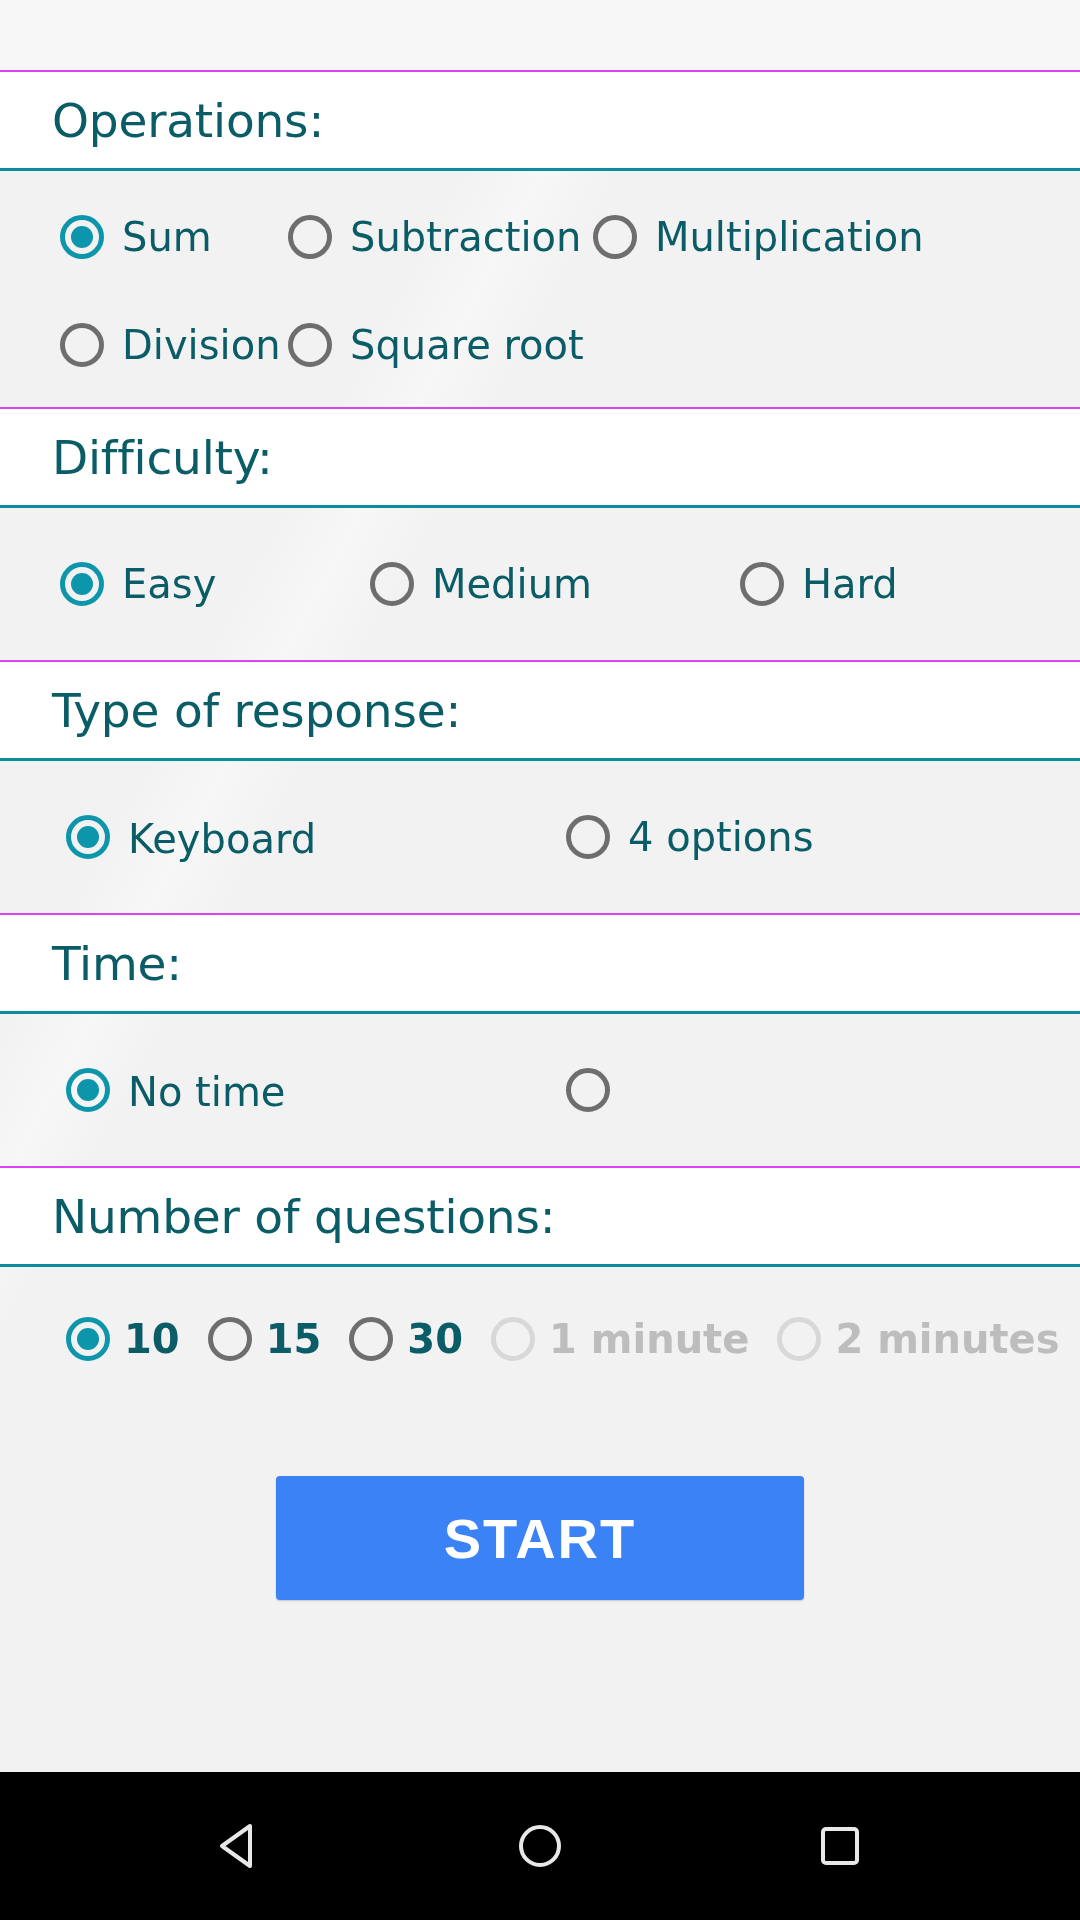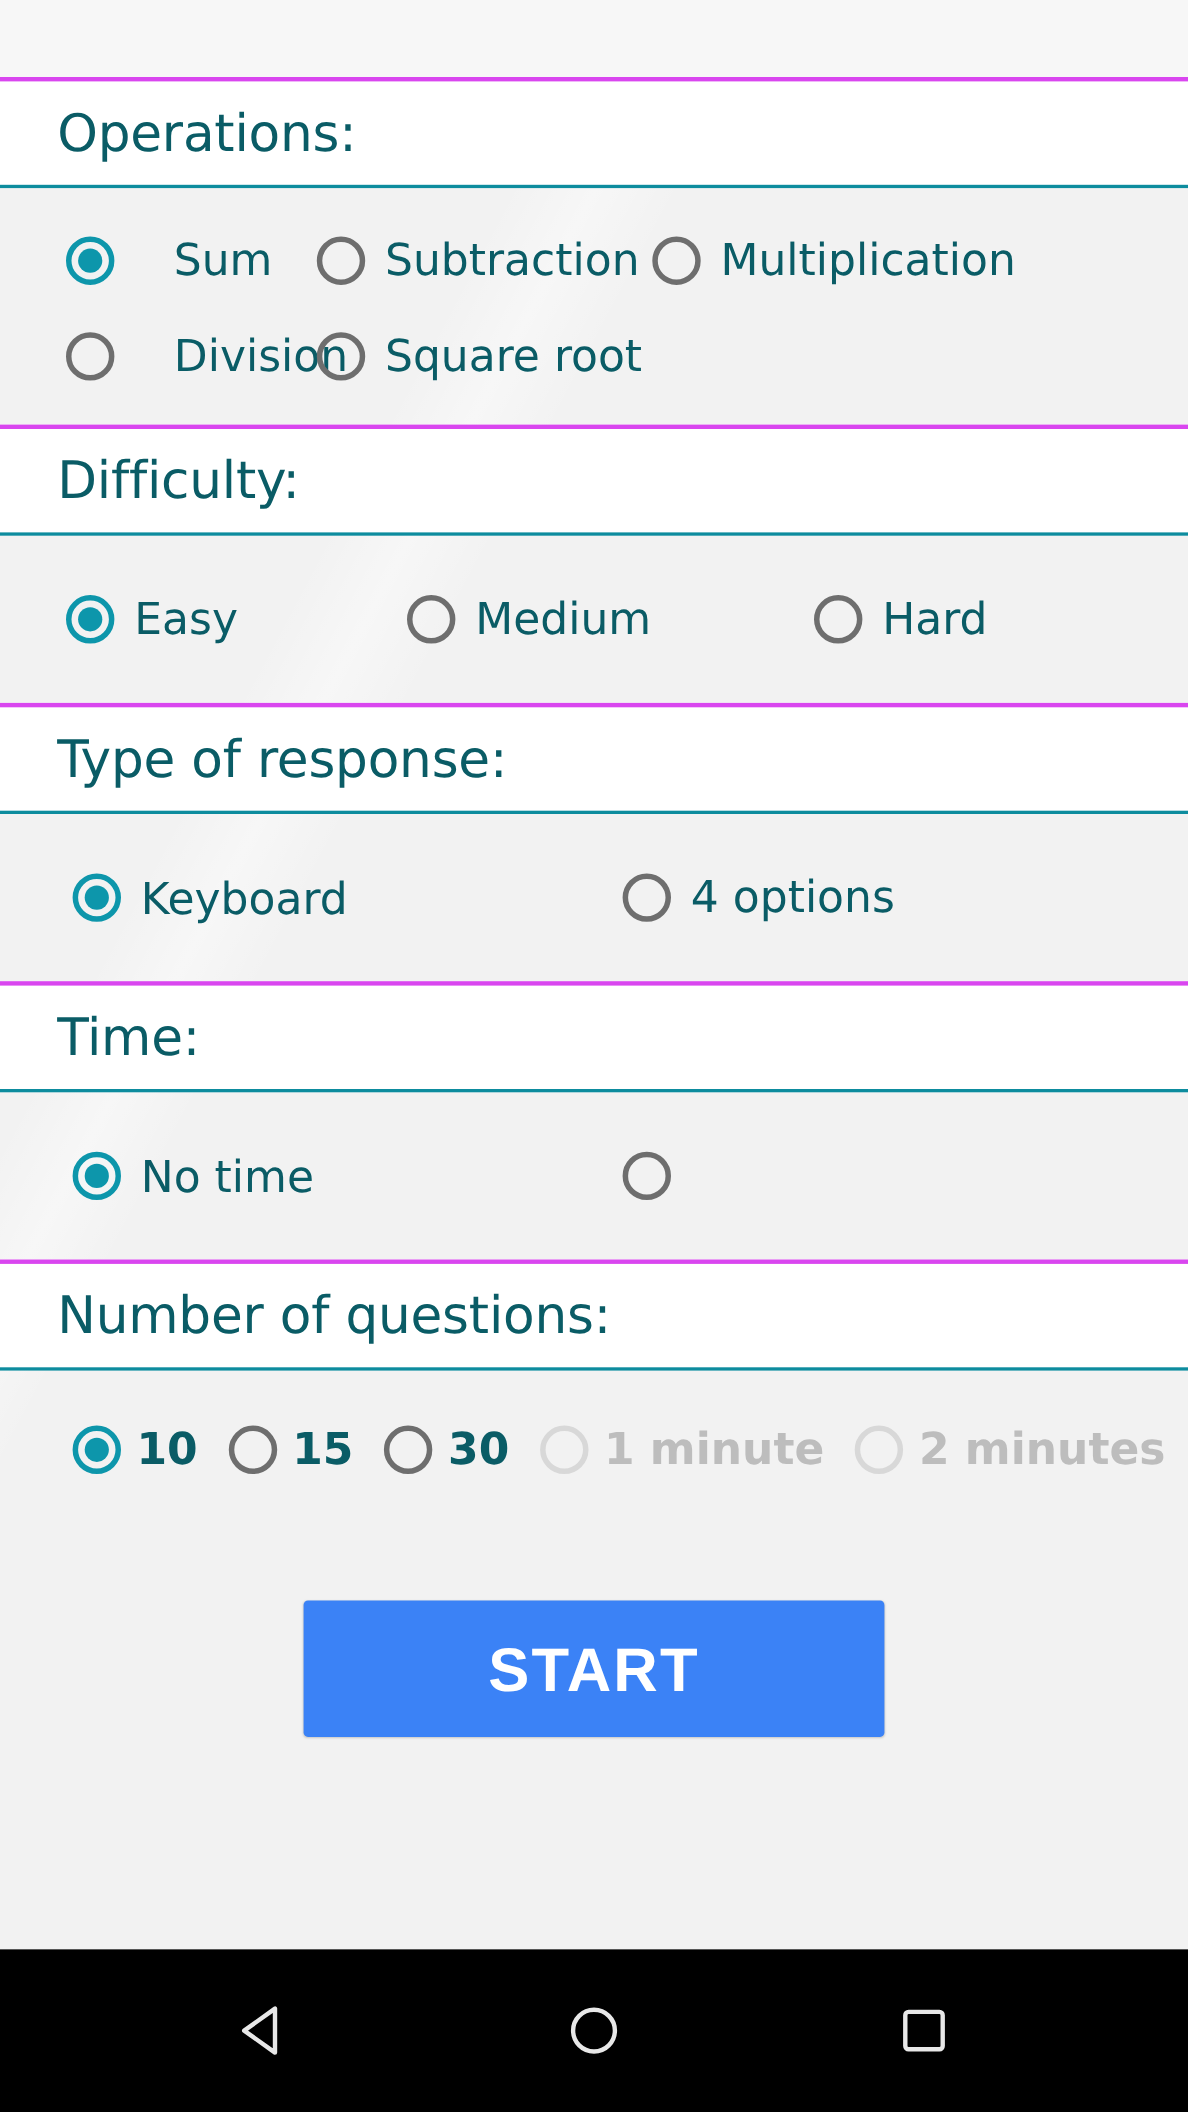--- a/index.html
+++ b/index.html
@@ -51,21 +51,21 @@
         rgba(255,255,255,0.0) 26%,
         rgba(255,255,255,0.55) 30%,
         rgba(255,255,255,0.0) 34%,
         rgba(255,255,255,0.0) 100%);
     opacity: .7;
   }
 
   
   .section-head {
     background: #ffffff;
-    border-top: 4px solid #d946ef;
+    border-top: 2px solid #d946ef;
     border-bottom: 3px solid #0d8c9e;
     height: 101px;
     display: flex;
     align-items: center;
     padding-left: 52px;
     box-sizing: border-box;
     flex: none;
     position: relative;
     z-index: 2;
   }
@@ -137,22 +137,22 @@
   }
   .radio-label.disabled {
     color: #bdbdbd;
   }
 
   
   .ops-grid {
     padding: 44px 0 40px 0;
   }
   .ops-grid .opt-row { padding-left: 60px; }
-  .ops-grid .opt-row + .opt-row { margin-top: 43px; }
-  .ops-grid .c1 { width: 228px; gap: 36px; }
+  .ops-grid .opt-row + .opt-row { margin-top: 64px; }
+  .ops-grid .c1 { width: 228px; }
   .ops-grid .c2 { width: 305px; }
   .ops-grid .c3 { width: auto; }
 
   
   .diff-grid { padding: 54px 0 54px 0; justify-content: center; }
   .diff-grid .opt-row { padding-left: 60px; }
   .diff-grid .c1 { width: 310px; }
   .diff-grid .c2 { width: 370px; }
 
   

